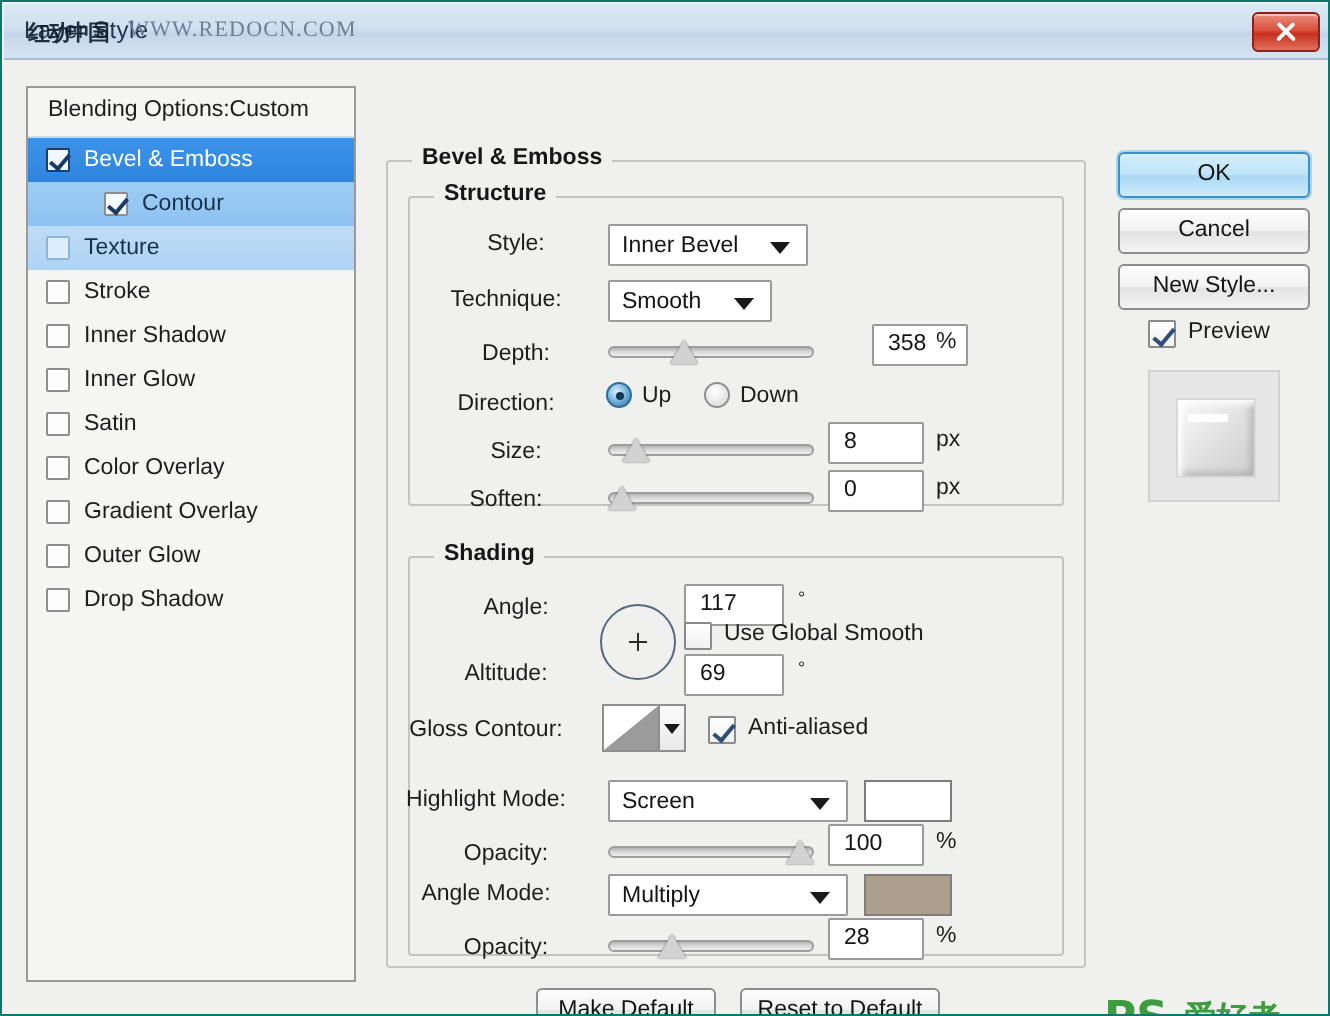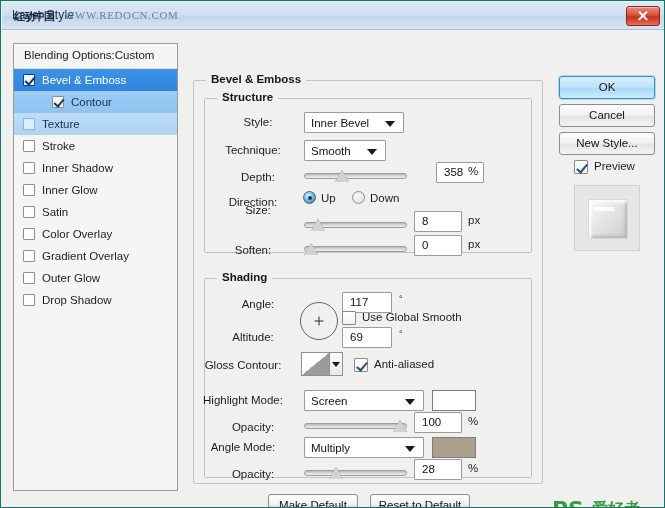--- a/index.html
+++ b/index.html
@@ -542,21 +542,21 @@
     <div class="flabel" style="left:206px; top:166px; width:90px;">Direction:</div>
     <div class="radio-wrap" style="left:301px; top:161px;">
       <span class="radio on"></span>
       <span>Up</span>
     </div>
     <div class="radio-wrap" style="left:350px; top:161px;">
       <span class="radio"></span>
       <span>Down</span>
     </div>
 
-    <div class="flabel" style="left:216px; top:174px; width:80px;">Size:</div>
+    <div class="flabel" style="left:216px; top:190px; width:80px;">Size:</div>
     <div class="slider" style="left:302px; top:185px; width:103px;">
       <div class="track"></div>
       <div class="thumb" id="thumb-size" style="left: 7.12px;"></div>
     </div>
     <div class="numfield" style="left:412px; top:181px; width:48px;">8</div>
     <div class="unit" style="left:466px; top:184px;">px</div>
 
     <div class="flabel" style="left:206px; top:214px; width:90px;">Soften:</div>
     <div class="slider" style="left:302px; top:209px; width:103px;">
       <div class="track"></div>

